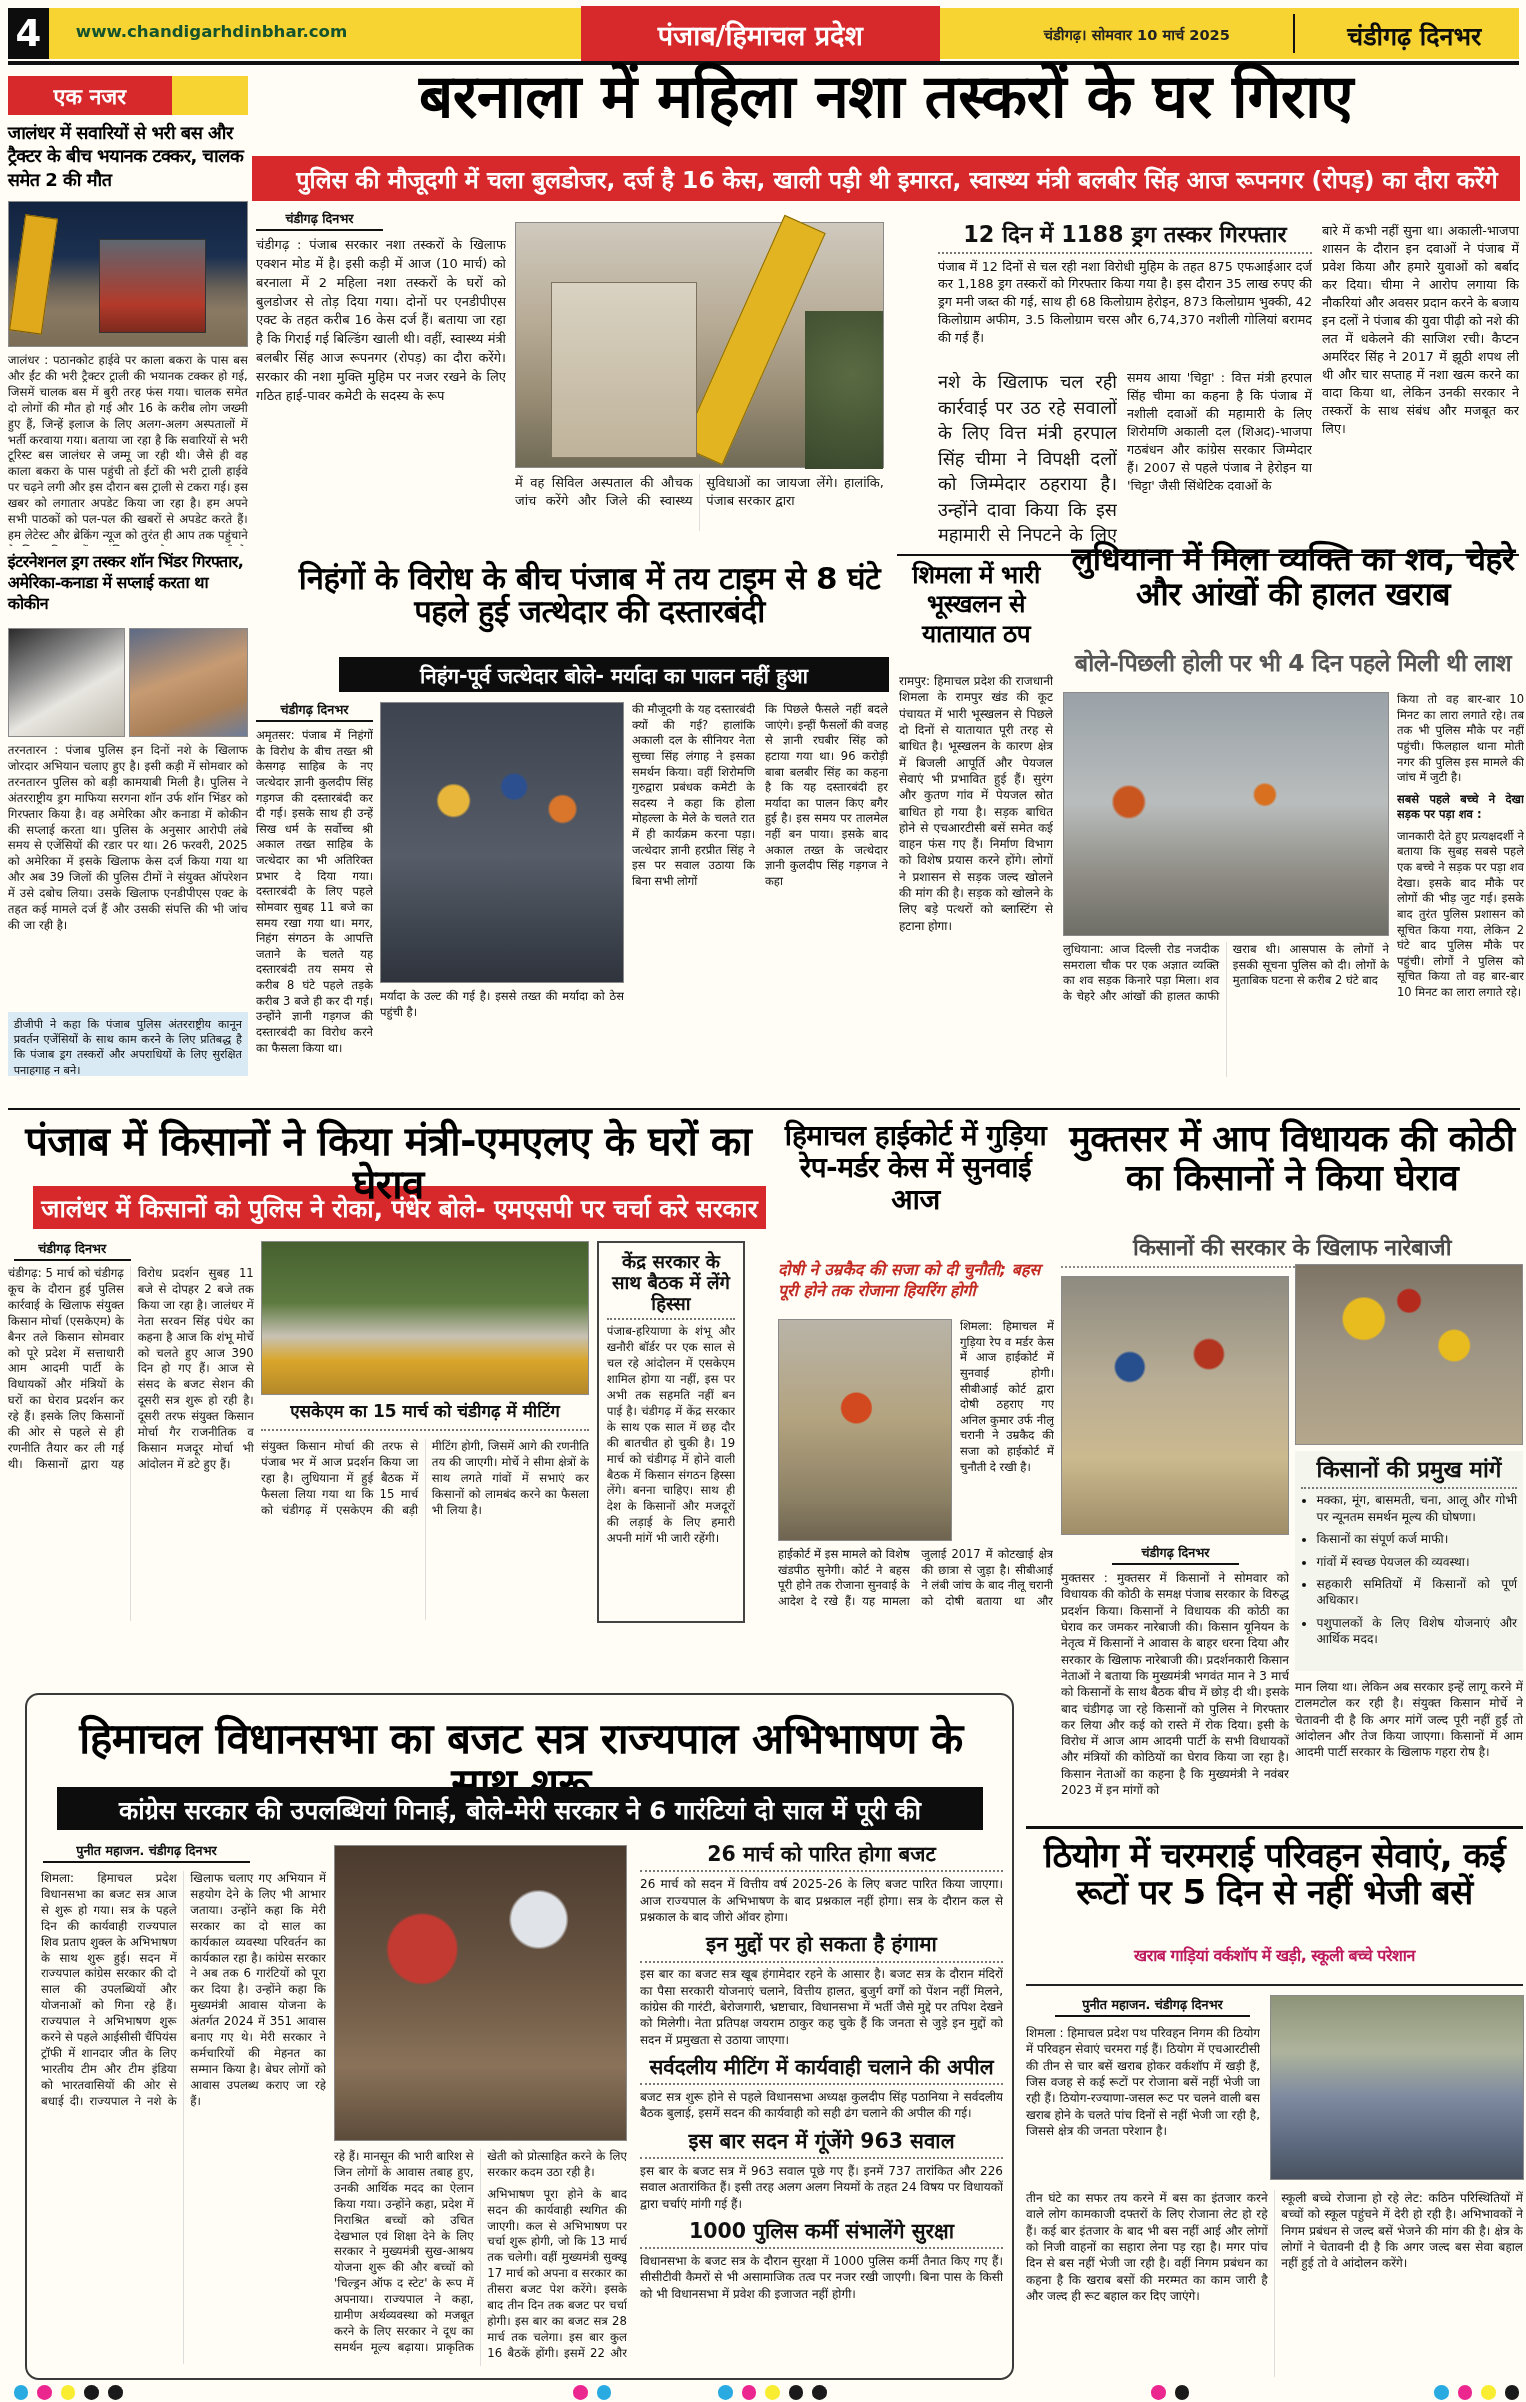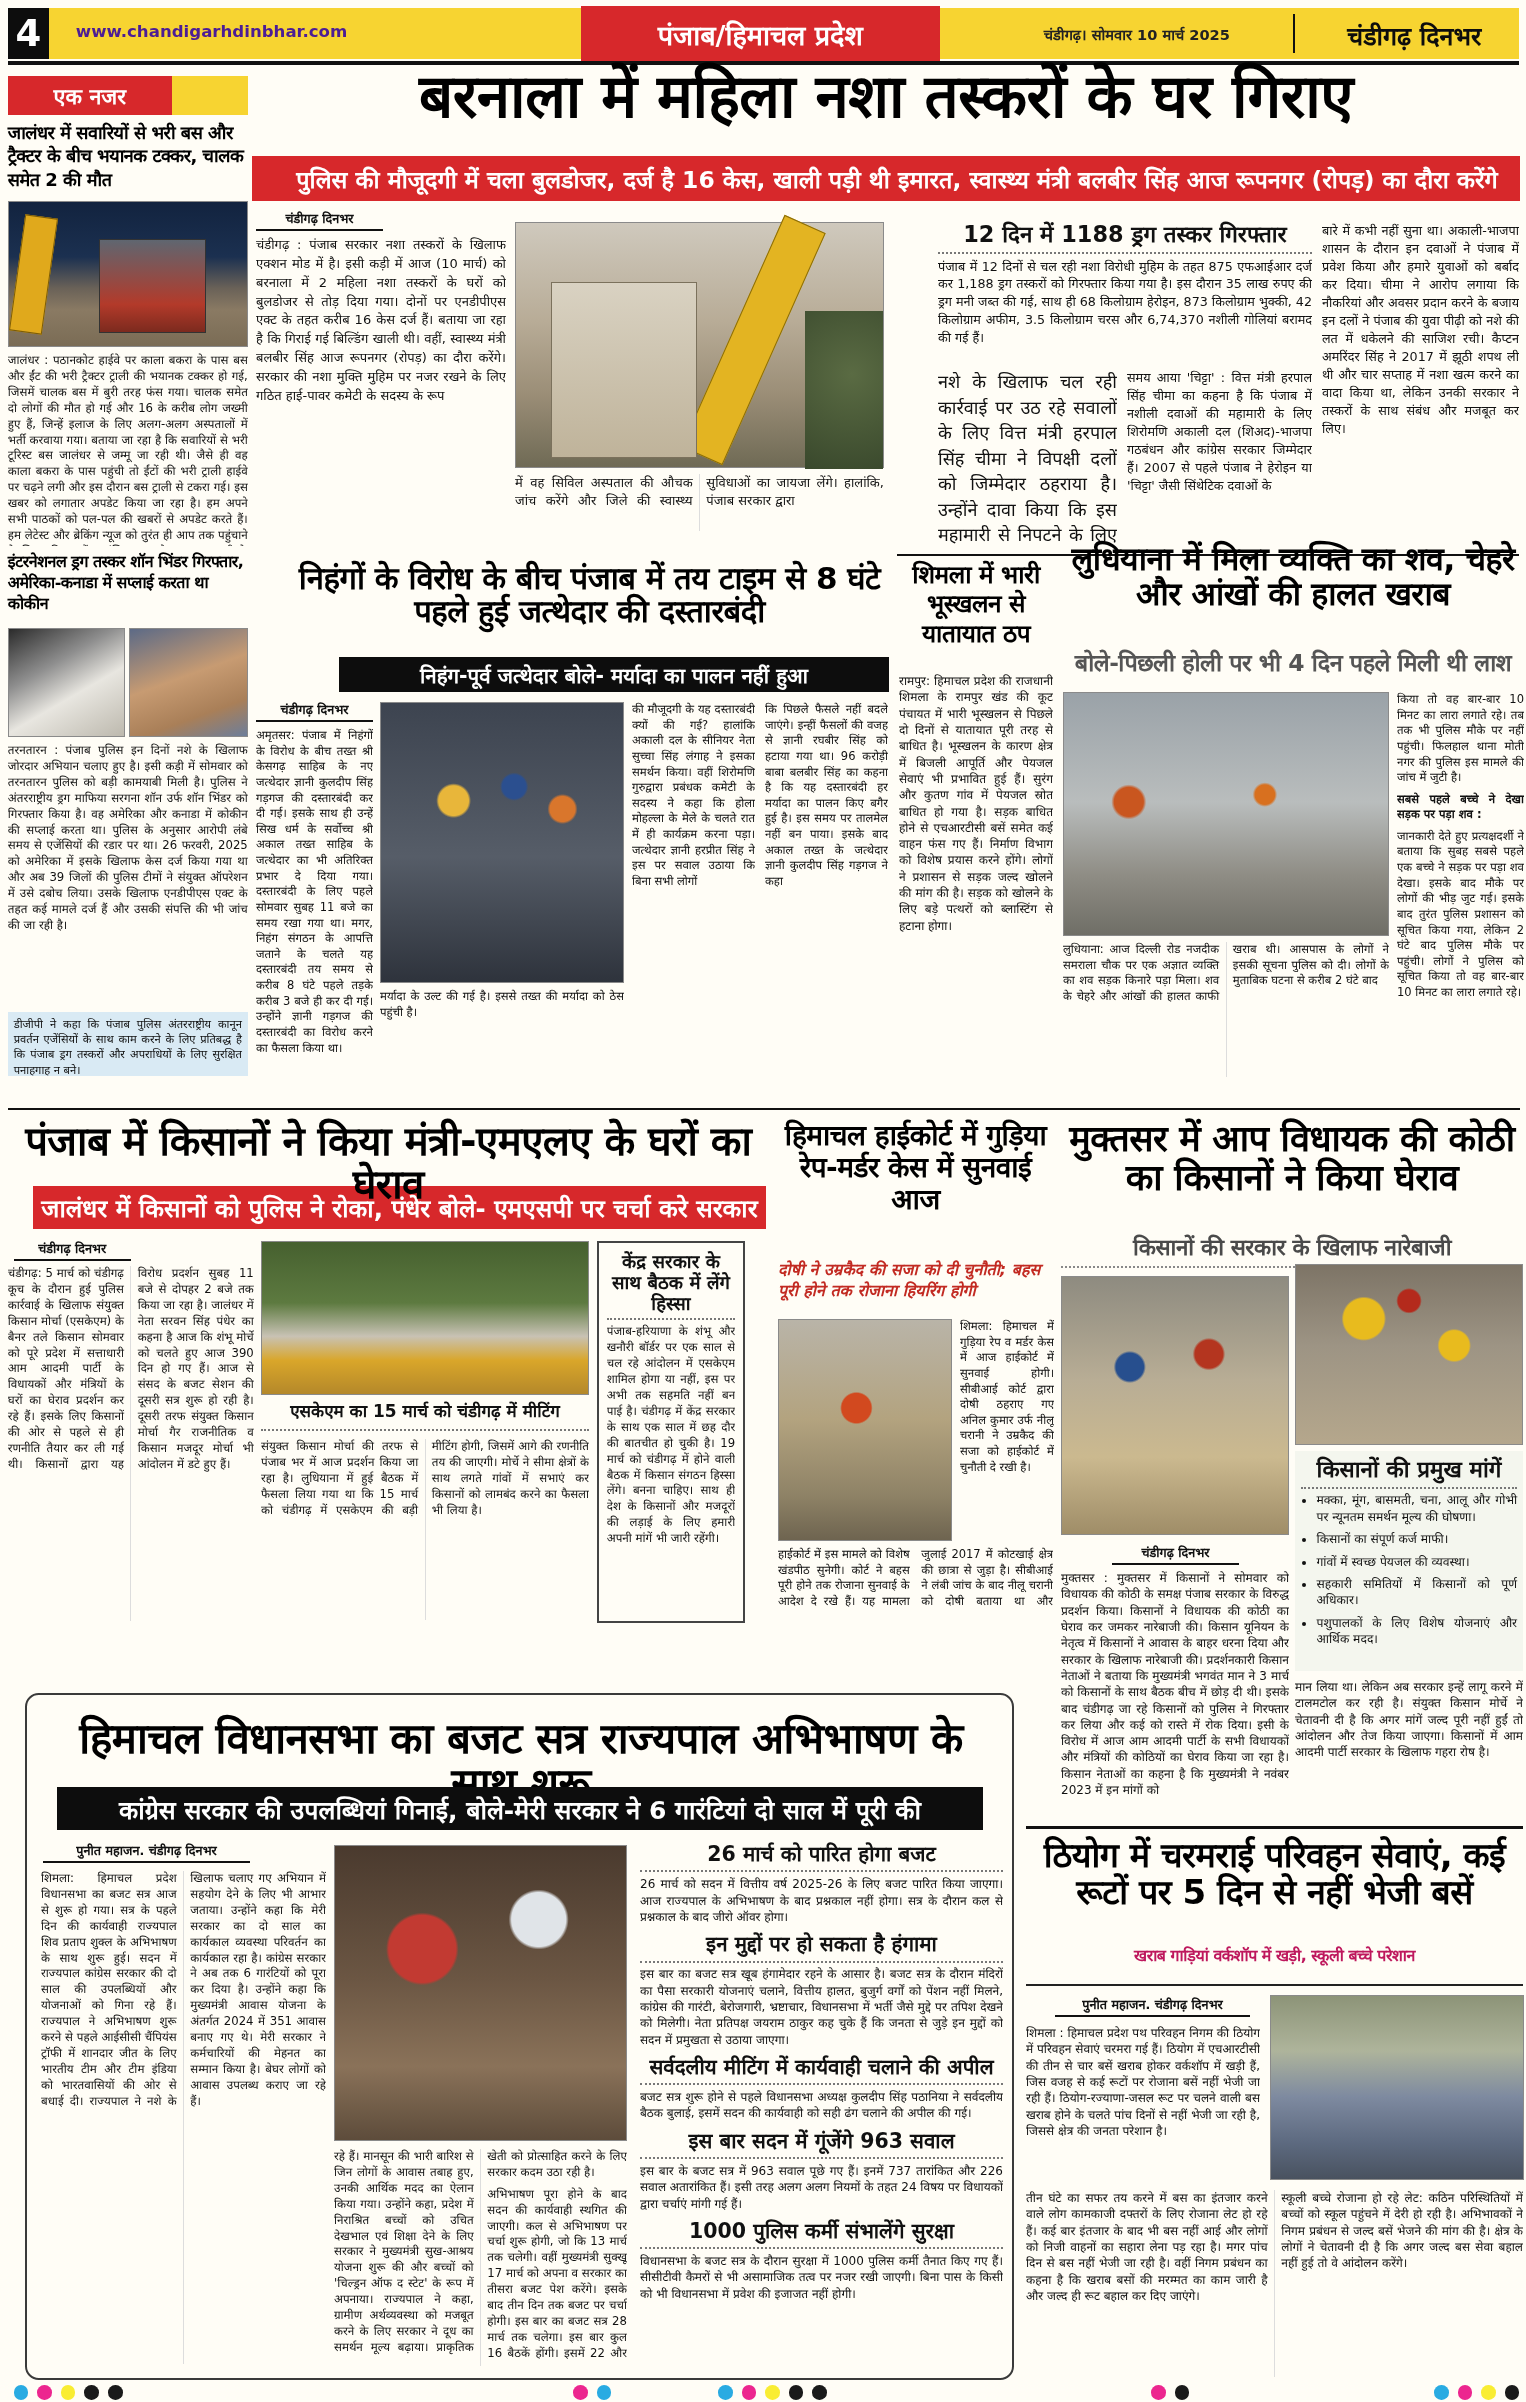--- a/index.html
+++ b/index.html
@@ -23,21 +23,21 @@
   .demands{margin:0;padding-left:15.6px;font-size:12.2px;line-height:1.35;text-align:justify;}
   p{margin:0 0 5.9px 0;}
 </style>
 </head>
 <body>
 
 <div class="page">
 
   <div class="abs" style="left:7.8px;top:7.8px;width:1511px;height:51px;background:#f7d431;">
     <div class="abs" style="left:0;top:0;width:41px;height:51px;background:#0d0d0d;color:#fff;font-size:37px;font-weight:bold;display:flex;align-items:center;justify-content:center;">4</div>
-    <div class="abs" style="left:68px;top:14.6px;font-size:16.6px;font-weight:bold;color:#4c1d95;">www.chandigarhdinbhar.com</div>
+    <div class="abs" style="left:68px;top:14.6px;font-size:16.6px;font-weight:bold;color:#14532d;">www.chandigarhdinbhar.com</div>
     <div class="abs strip-red" style="left:573px;top:-2px;width:359px;height:57px;font-size:27px;">
       <span>पंजाब/हिमाचल प्रदेश</span>
     </div>
     <div class="abs" style="left:1036px;top:16.6px;width:244px;font-size:14.6px;font-weight:bold;color:#222;">चंडीगढ़। सोमवार 10 मार्च 2025</div>
     <div class="abs" style="left:1285px;top:5.9px;width:2px;height:39px;background:#111;"></div>
     <div class="abs" style="left:1297px;top:9.8px;width:219px;font-size:25px;font-weight:900;color:#0d0d0d;text-align:center;">चंडीगढ़ दिनभर</div>
   </div>
   <div class="abs rule" style="left:7.8px;top:61px;width:1511px;height:3.9px;"></div>
 
   <div class="abs" style="left:7.8px;top:76px;width:240px;height:39px;background:#f7d431;">

